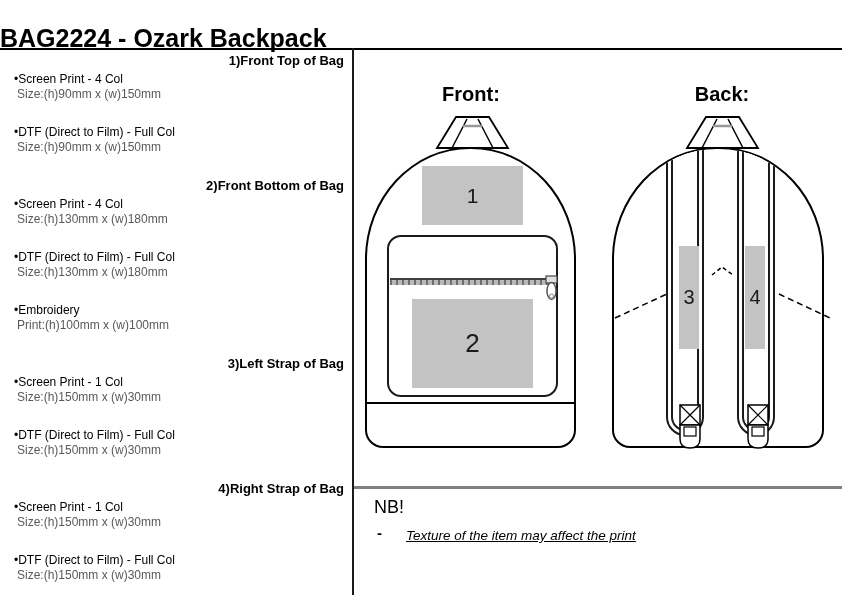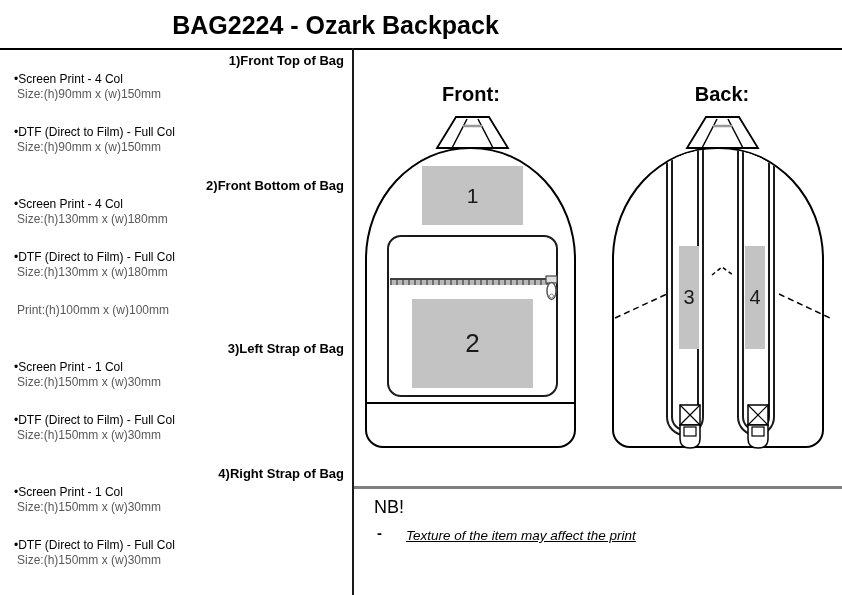--- a/index.html
+++ b/index.html
@@ -4,22 +4,22 @@
 <style>
   * { box-sizing: border-box; }
   html, body { margin: 0; padding: 0; background: #fff; }
   .page {
     position: relative; width: 842px; height: 595px;
     background: #fff; color: #000;
     font-family: "Liberation Sans", sans-serif;
     overflow: hidden;
   }
   .title {
-    position: absolute; top: 11px; left: 0; width: 671px;
-    text-align: center; font-size: 25px; font-weight: bold;
+    position: absolute; top: 24px; left: 0; width: 671px;
+    text-align: left; font-size: 25px; font-weight: bold;
   }
   .title-rule { position: absolute; top: 48px; left: 0; width: 842px; height: 0; border-top: 2px solid #000; }
   .v-divider { position: absolute; left: 352px; top: 48px; height: 547px; width: 0; border-left: 2px solid #1a1a1a; }
 
   
   .sidebar { position: absolute; left: 8px; top: 53px; width: 336px; }
   .section { margin-bottom: 2px; }
   .section-title { font-size: 13px; font-weight: bold; line-height: 16px; margin-bottom: 3px; text-align: right; }
   .option { margin-left: 6px; margin-bottom: 23px; }
   .opt-name { font-size: 12px; line-height: 15px; color: #000; }
@@ -101,20 +101,21 @@
       <div class="section-title">2)Front Bottom of Bag</div>
       <div class="option">
         <div class="opt-name"><span>•</span><span>Screen Print - 4 Col</span></div>
         <div class="opt-size">Size:(h)130mm x (w)180mm</div>
       </div>
       <div class="option">
         <div class="opt-name"><span>•</span><span>DTF (Direct to Film) - Full Col</span></div>
         <div class="opt-size">Size:(h)130mm x (w)180mm</div>
       </div>
       <div class="option">
+        <div class="opt-name"><span>•</span><span>Embroidery</span></div>
         <div class="opt-size">Print:(h)100mm x (w)100mm</div>
       </div>
     </div>
 
     <div class="section">
       <div class="section-title">3)Left Strap of Bag</div>
       <div class="option">
         <div class="opt-name"><span>•</span><span>Screen Print - 1 Col</span></div>
         <div class="opt-size">Size:(h)150mm x (w)30mm</div>
       </div>

